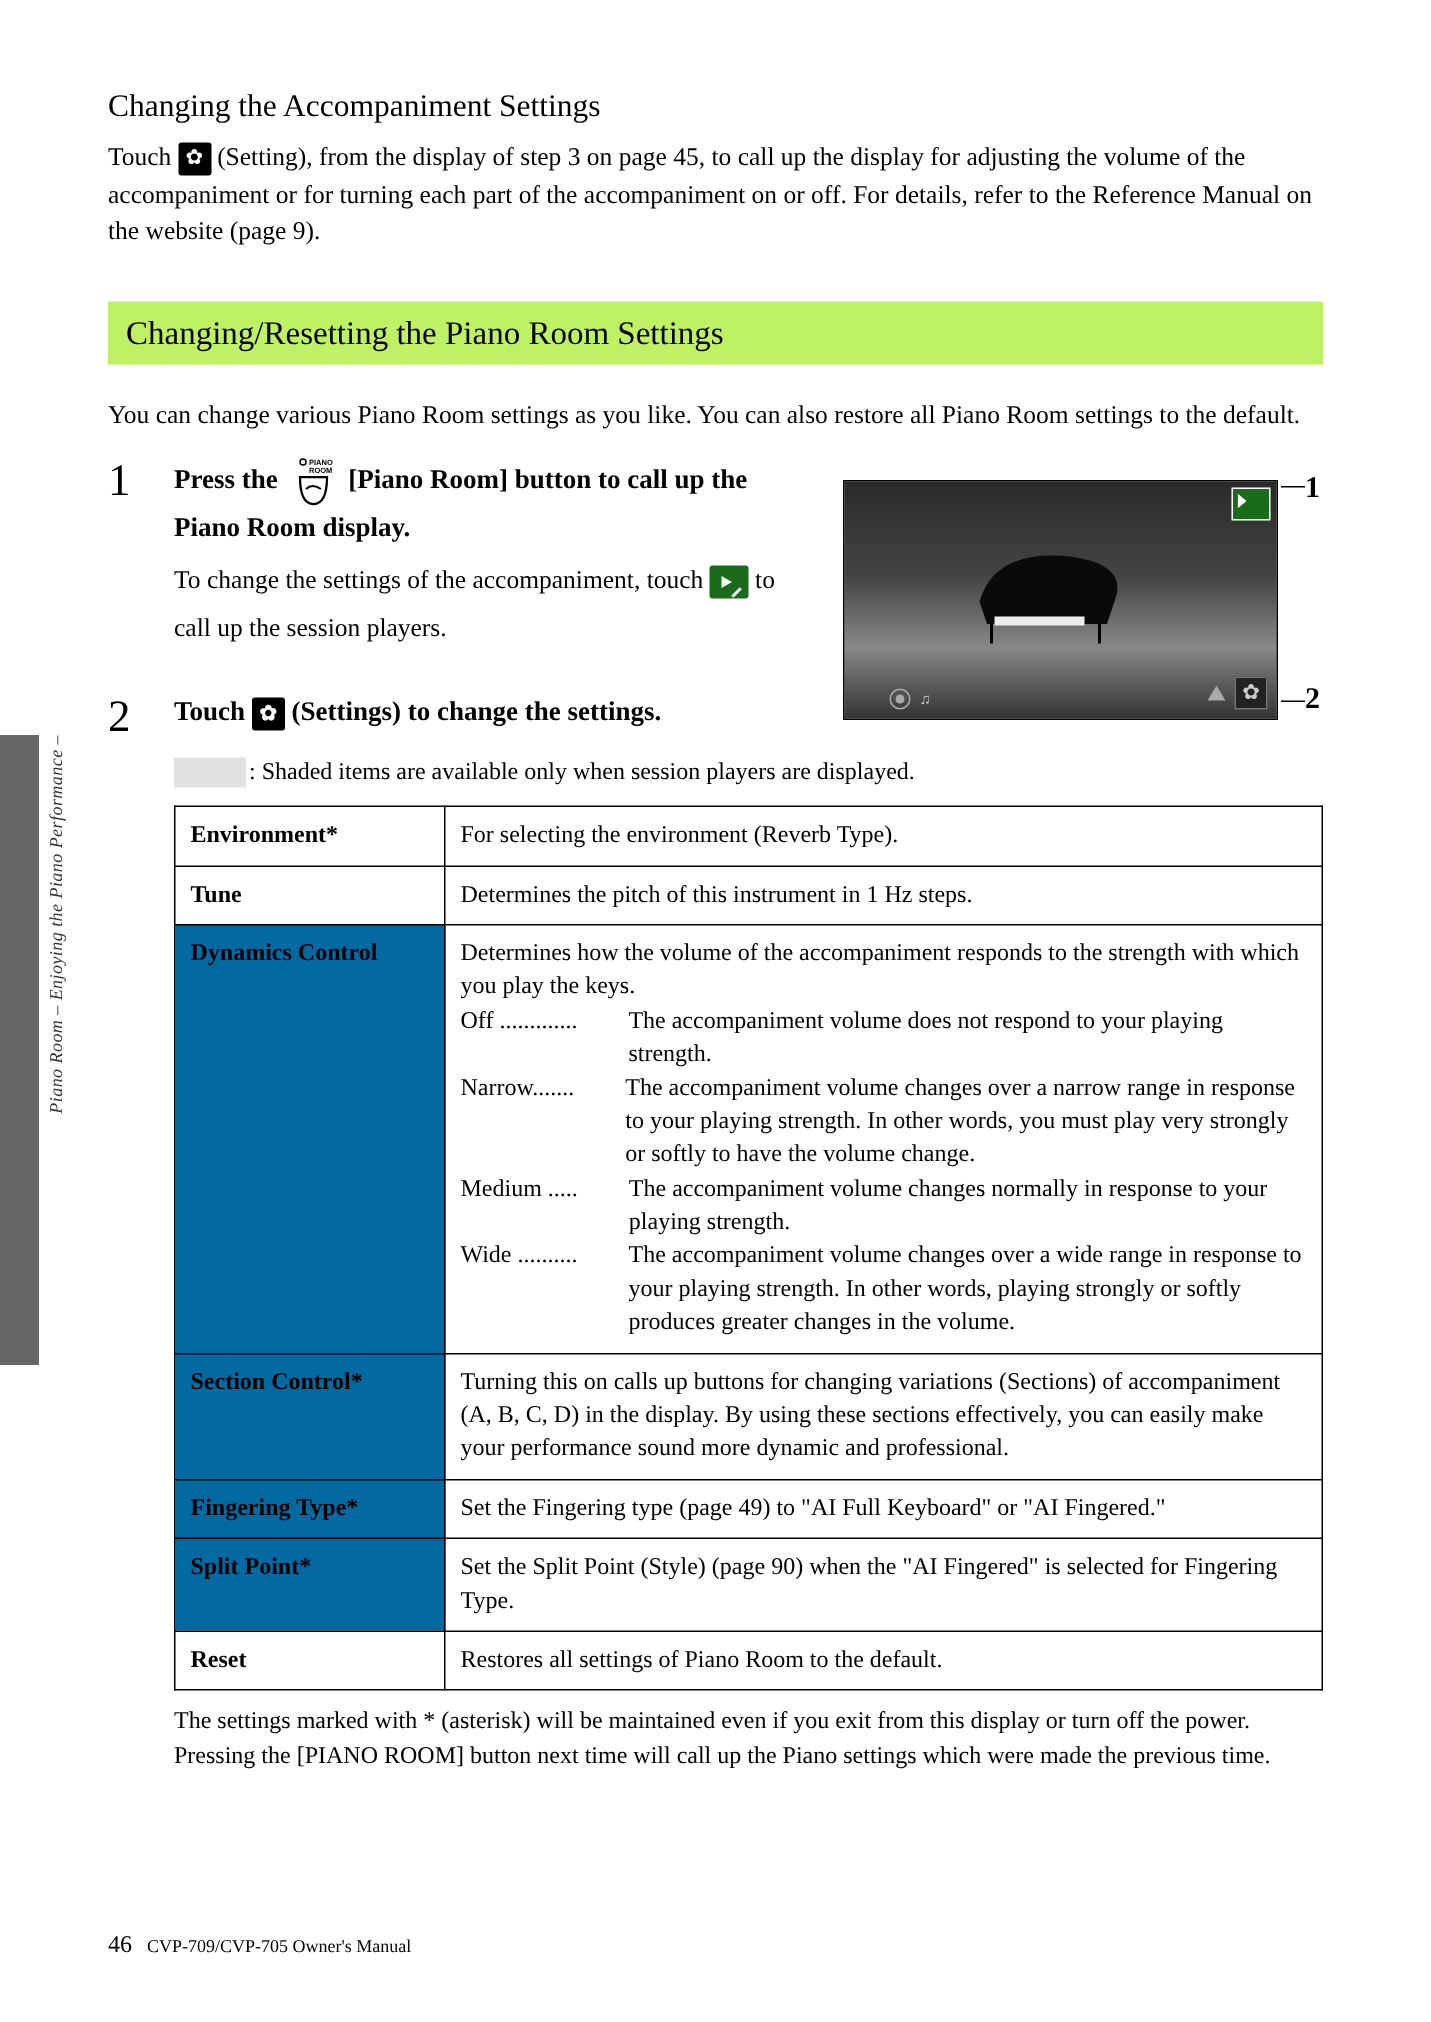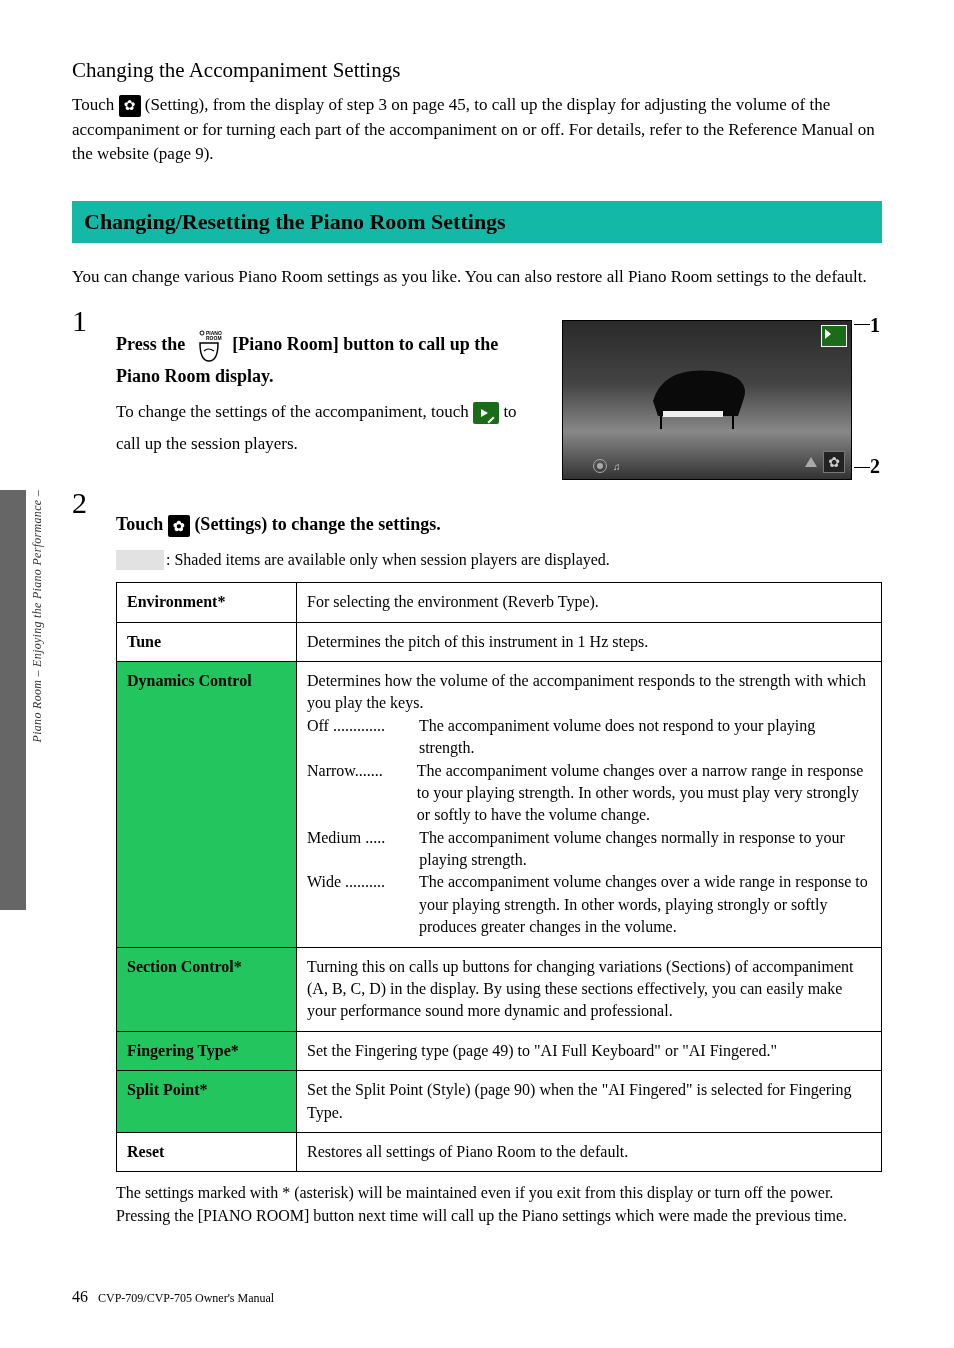--- a/index.html
+++ b/index.html
@@ -1,43 +1,43 @@
 <!DOCTYPE html>
 <html><head>
 <meta charset="utf-8">
 <style>
   * { box-sizing: border-box; margin: 0; padding: 0; }
   html, body { width: 954px; background: #fff; font-family: Georgia, 'Times New Roman', serif; color: #000; }
   .page { width: 954px; min-height: 1348px; padding: 58px 72px 40px 72px; position: relative; }
   .h3 { font-size: 21px; font-weight: normal; margin-bottom: 10px; }
   .body-text { font-size: 17px; line-height: 1.45; margin-bottom: 6px; font-family: Georgia, serif; }
-  .section-bar { background: #14b8a6; font-size: 22px; font-weight: bold; padding: 8px 12px; margin: 34px 0 22px 0; }
+  .section-bar { background: #bef264; font-size: 22px; font-weight: normal; padding: 8px 12px; margin: 34px 0 22px 0; }
   .step-row { display: flex; align-items: flex-start; gap: 18px; margin-bottom: 12px; }
   .step-num { font-size: 30px; font-family: Georgia, serif; font-weight: normal; line-height: 1; min-width: 26px; padding-top: 2px; }
-  .step-body { flex: 1; margin-top: 25px; }
+  .step-body { flex: 1; }
   .step-head { font-size: 18px; font-weight: bold; line-height: 1.5; }
   .step-sub { font-size: 17px; line-height: 1.9; margin-top: 6px; }
   .float-figure { position: absolute; right: 72px; top: 320px; width: 320px; }
   .fig-img { width: 290px; height: 160px; background: linear-gradient(#2a2a2a 0%, #444 40%, #888 70%, #333 100%); border: 1px solid #000; position: relative; }
   .fig-label { position: absolute; font-size: 20px; font-weight: bold; }
   .fig-top-icon { position:absolute; right:4px; top:4px; width:26px; height:22px; background:#1a6b1a; border:1px solid #fff; }
   .fig-top-icon::after{content:""; position:absolute; left:3px; top:3px; width:6px; height:10px; background:#fff; clip-path: polygon(0 0,0 100%,100% 50%);}
   .fig-bot-left { position:absolute; left:30px; bottom:6px; display:flex; gap:6px; align-items:center;}
   .fig-bot-left .circ{width:14px;height:14px;border:1px solid #aaa;border-radius:50%;display:flex;align-items:center;justify-content:center;}
   .fig-bot-left .note{ font-size:10px; color:#ccc;}
   .fig-bot-right { position:absolute; right:6px; bottom:6px; display:flex; gap:6px; align-items:center;}
   .fig-bot-right .tri{ width:0;height:0;border-left:6px solid transparent;border-right:6px solid transparent;border-bottom:10px solid #aaa;}
   .fig-bot-right .gear{ width:22px; height:22px; background:#222; border:1px solid #777; color:#ccc; font-size:14px; display:flex;align-items:center;justify-content:center;}
   .piano-sil { position:absolute; left:80px; top:40px; width:120px; height:70px; }
   .legend { display:flex; align-items:center; gap:2px; margin: 8px 0 12px 44px; font-size:16px;}
   .legend-swatch { width:48px; height:20px; background:#e2e2e2; }
   table.settings { border-collapse: collapse; width: 100%; margin-left:44px; width: calc(100% - 44px); font-size:16px;padding-left:36px;}
   table.settings td { border:1px solid #000; padding:8px 10px; vertical-align: top; line-height:1.4;}
   table.settings td.label { width:180px; font-weight:bold; }
-  tr.shaded td.label { background:#22c55e; }
+  tr.shaded td.label { background:#0369a1; }
   .dl-row { display:flex; align-items:flex-start;gap:34px; }
   .dl-term { min-width:72px; }
   .dl-def { flex:1; }
   .table-note { font-size:16px; line-height:1.4; margin:10px 0 0 44px; }
   .side-tab { position:absolute; left:0; top:490px; width:46px; height:420px; }
   .side-tab-dark { width:26px; height:100%; background:#666; }
   .side-tab-text { position:absolute; left:30px; top:0; writing-mode: vertical-rl; font-style:italic; font-size:12px; font-family: Georgia, serif; color:#333; transform: rotate(180deg); letter-spacing:0.3px;}
   .footer { position:absolute; bottom:42px; left:72px; font-size:12px; display:flex; align-items:baseline; gap:10px;}
   .footer .pnum { font-size:16px; font-family: Georgia, serif;}
   .icon-gear-black { display:inline-flex; width:22px; height:22px; background:#000; color:#fff; align-items:center; justify-content:center; font-size:14px; vertical-align:middle; border-radius:2px;}

